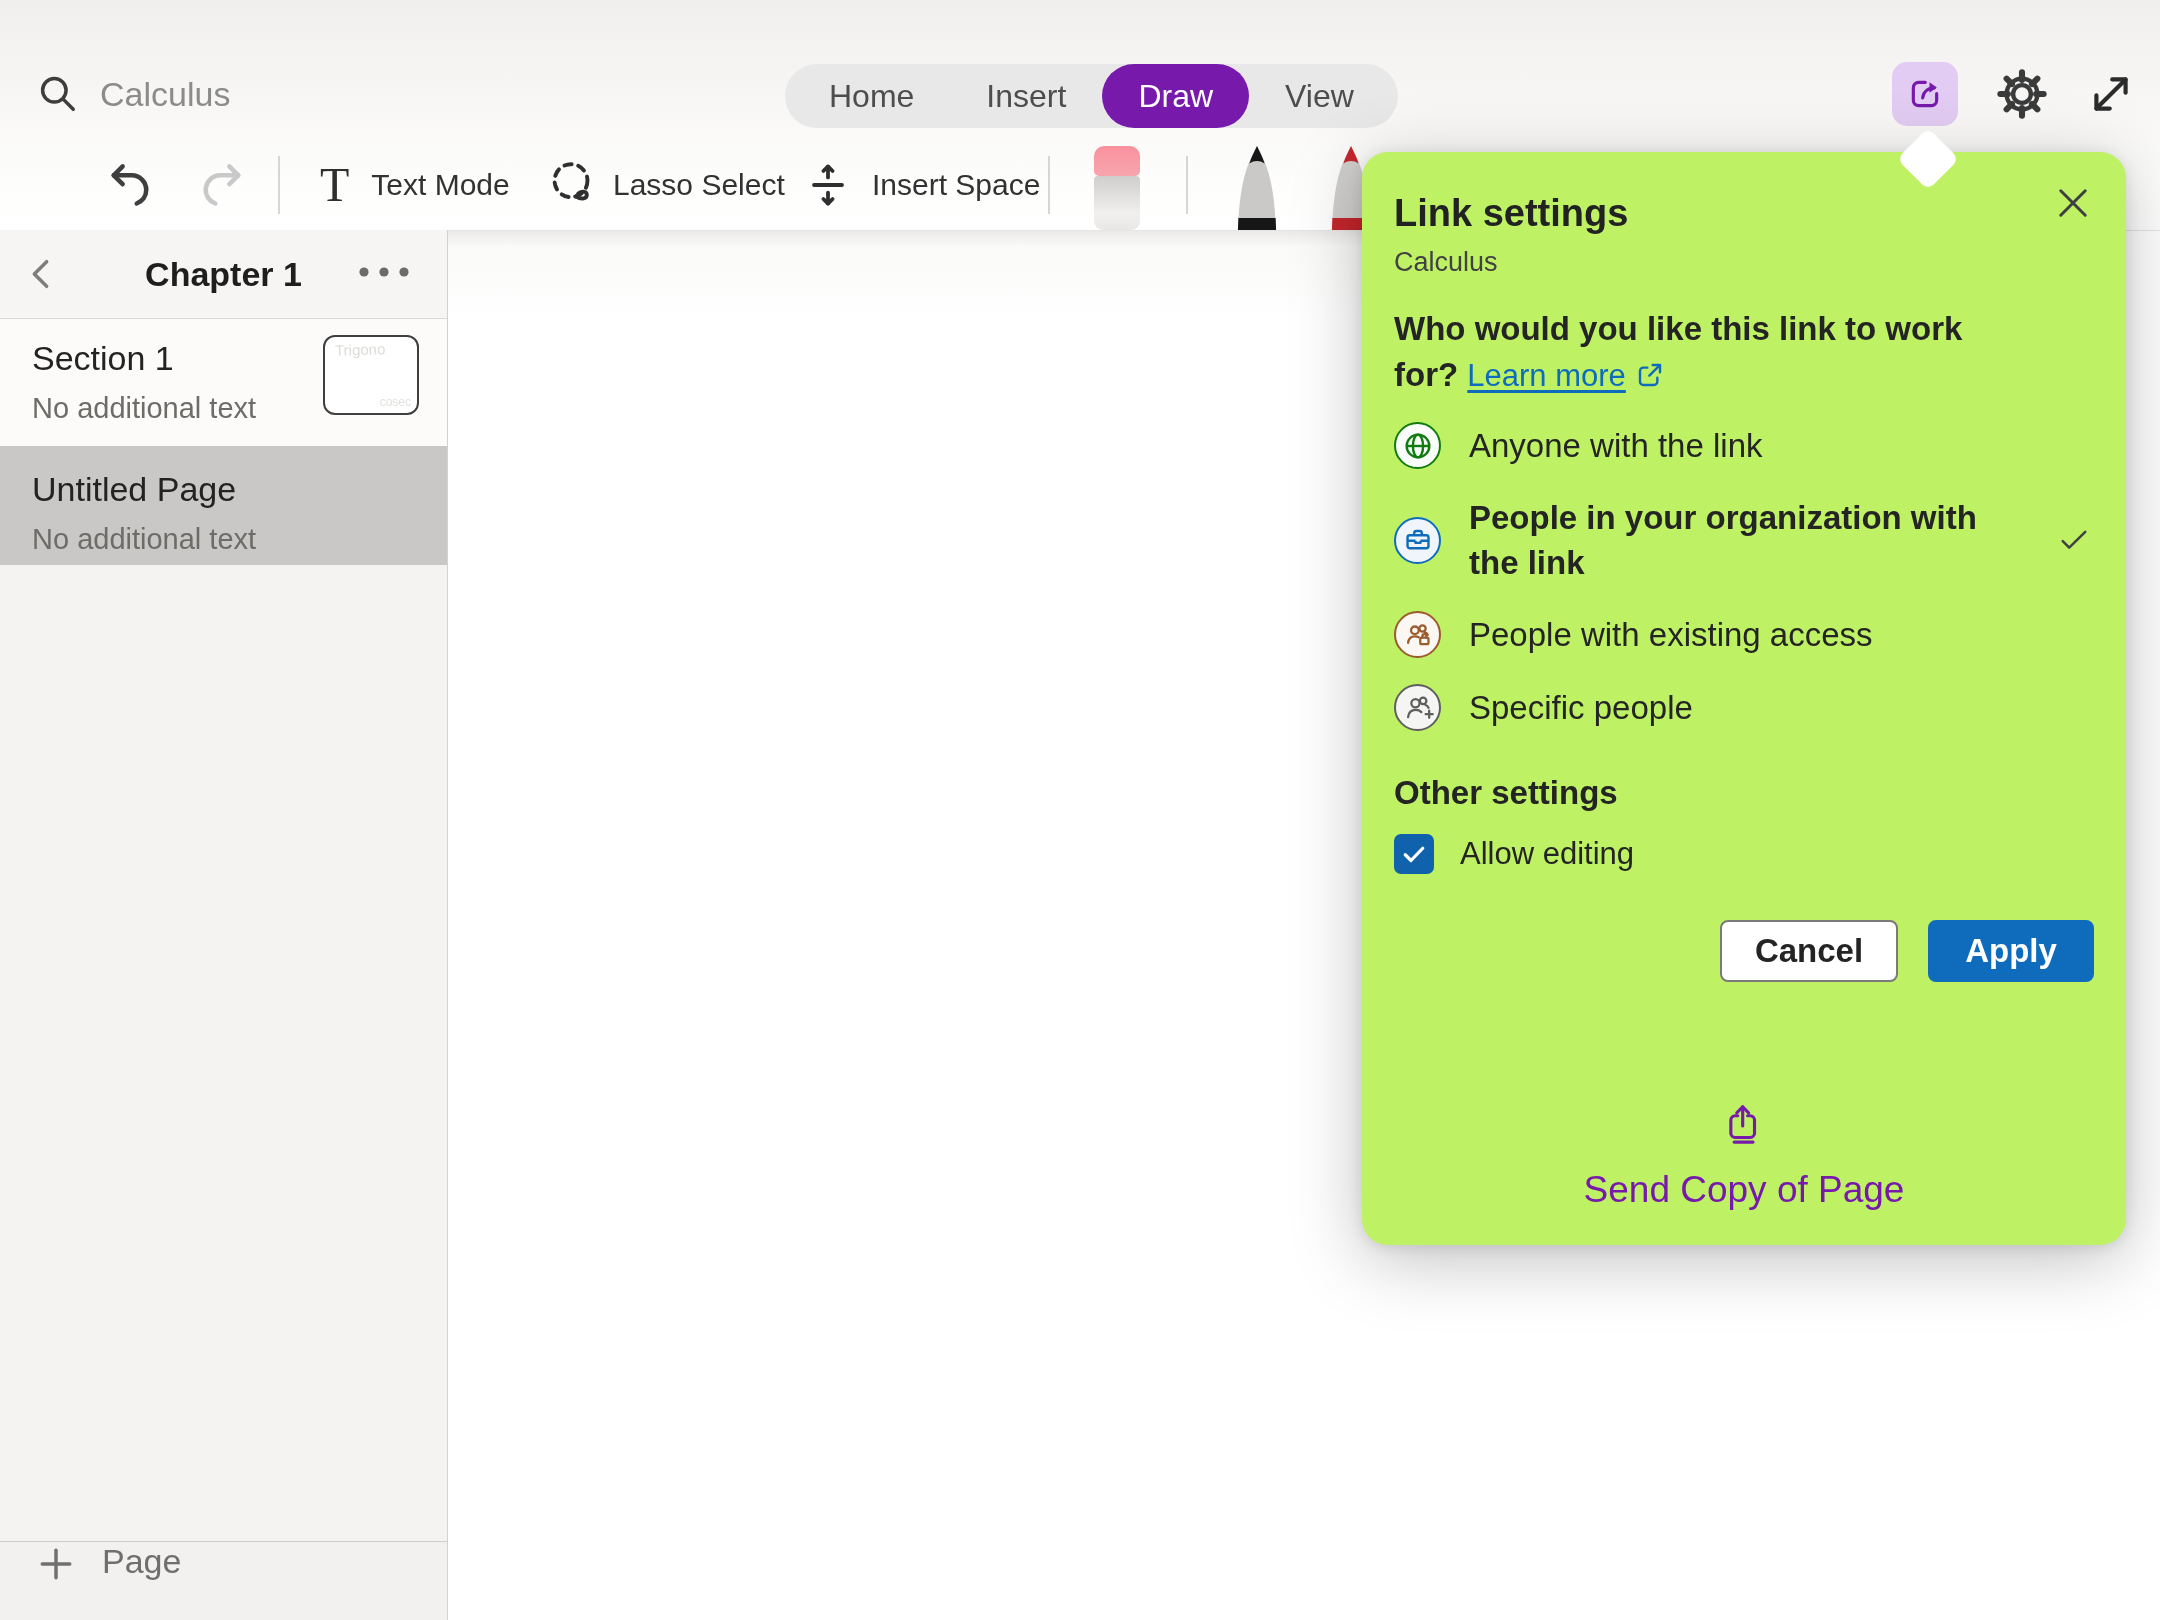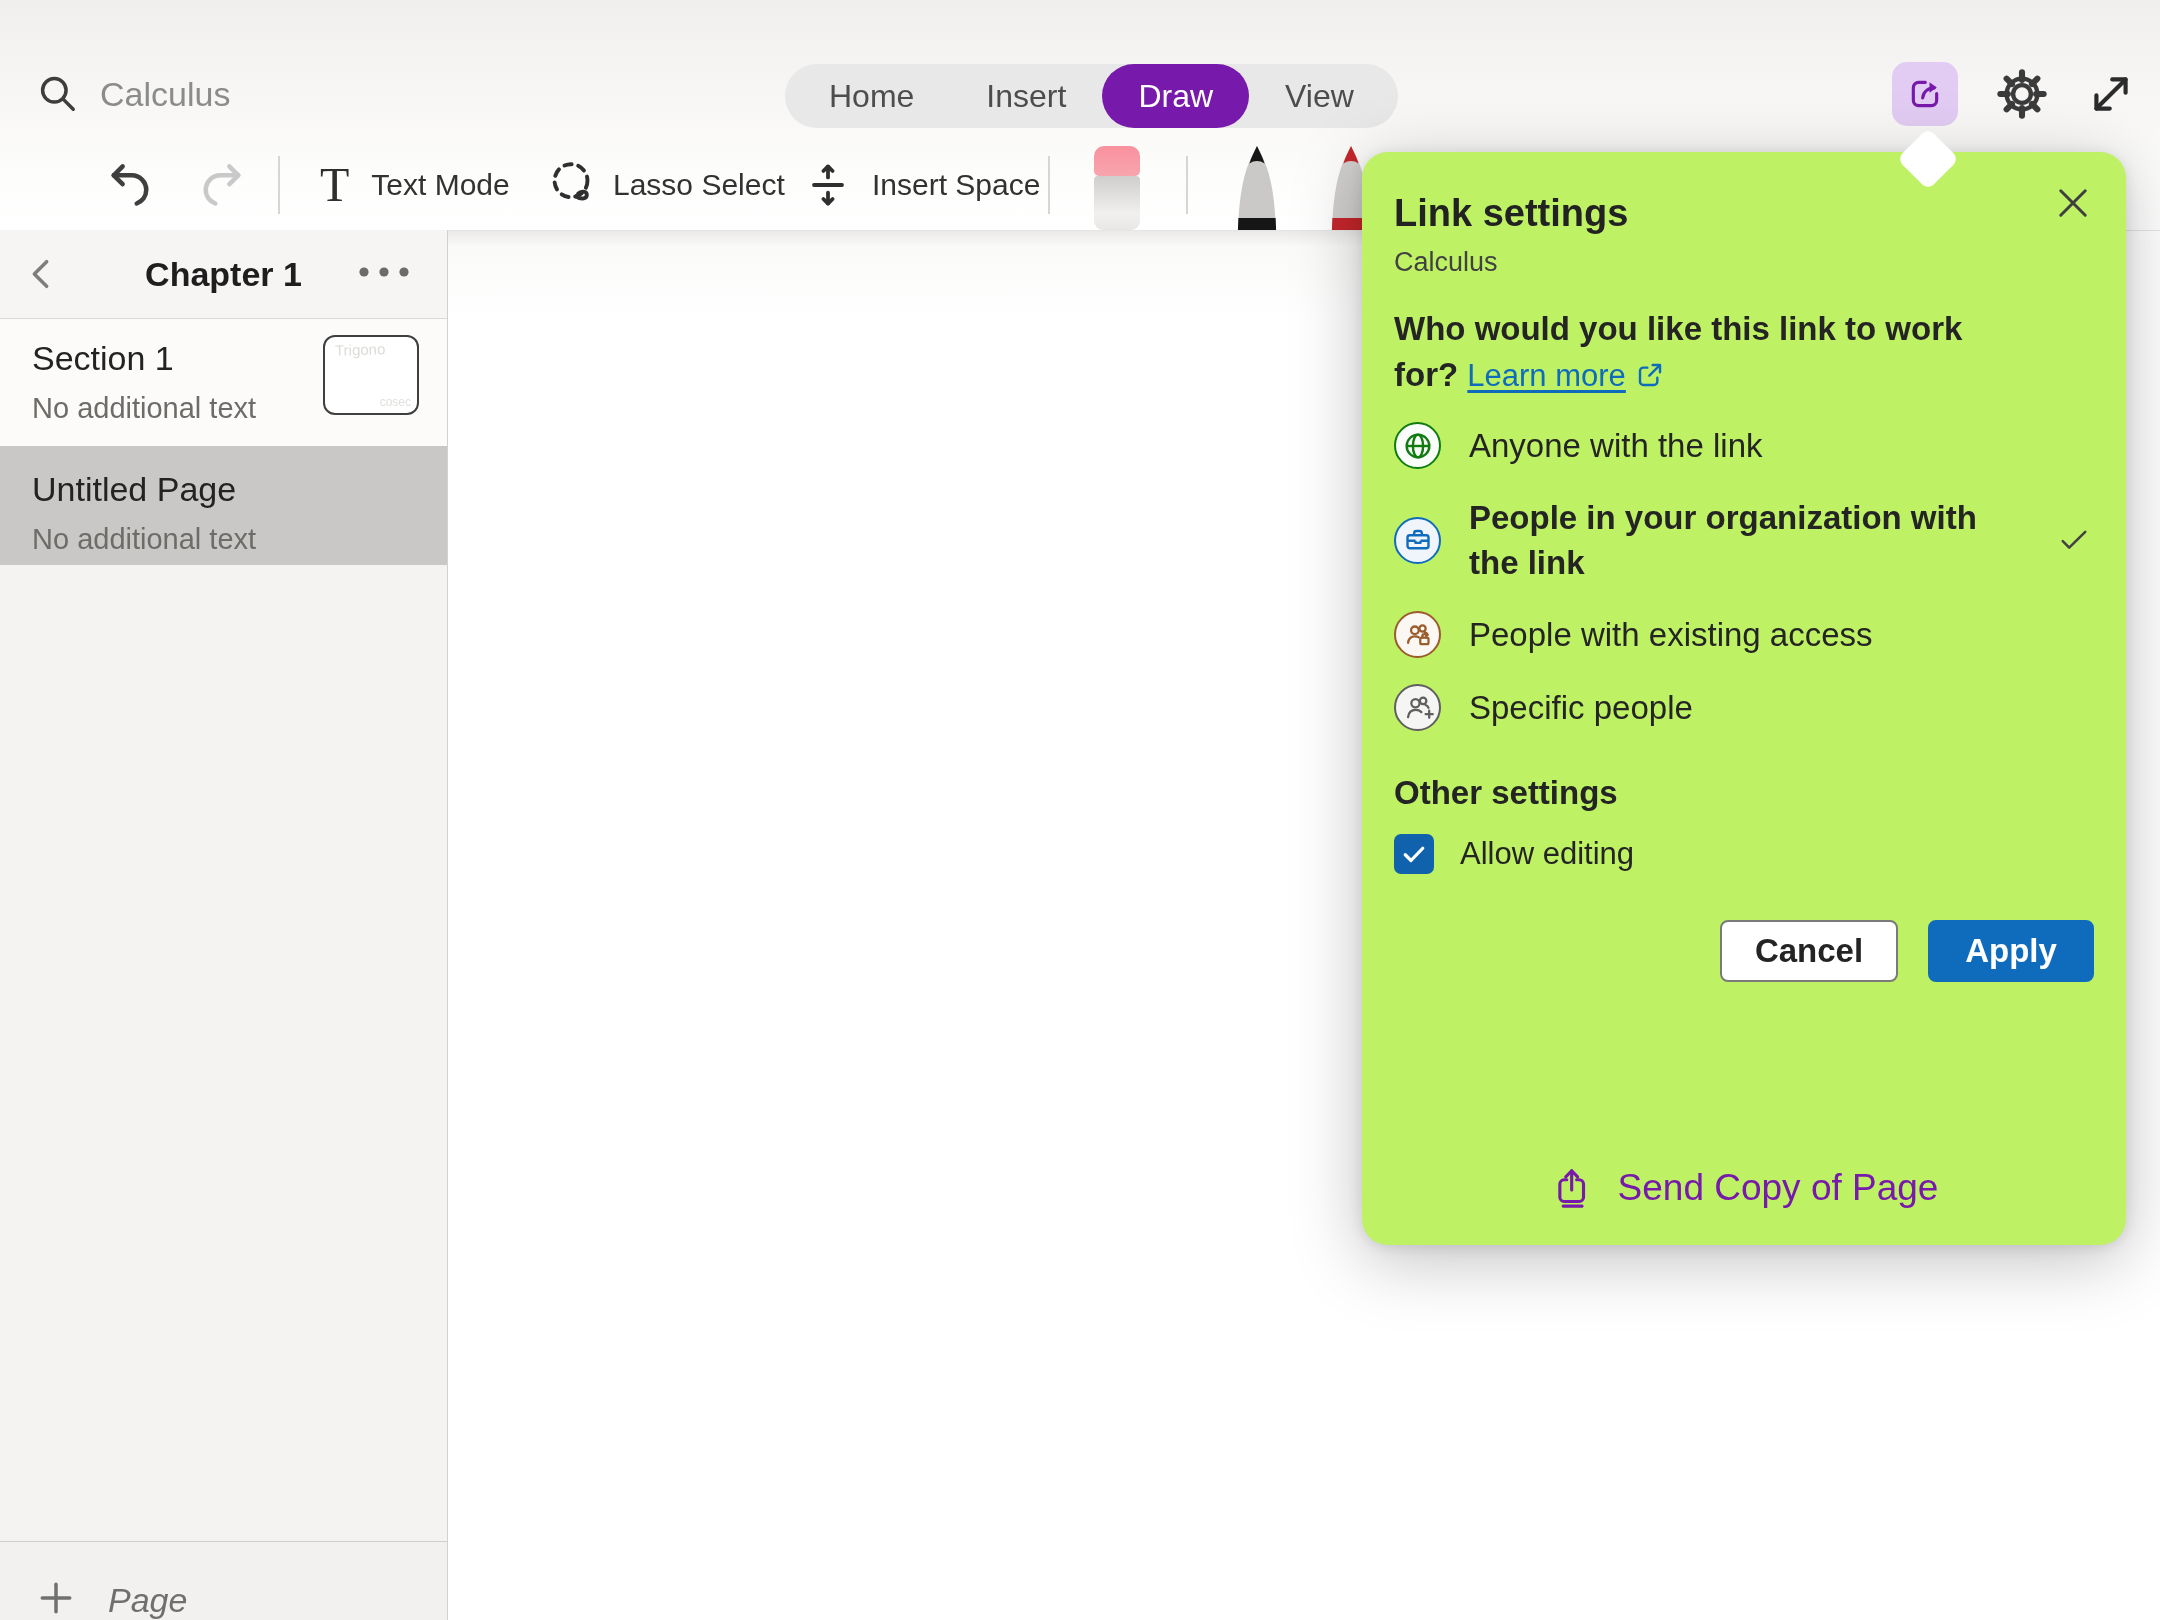--- a/index.html
+++ b/index.html
@@ -43,21 +43,21 @@
   .sb-item{position:relative;padding:20px 0 0 32px;}
   .sb-item.plain{background:#fcfbfa;height:107px;}
   .sb-item.selected{background:#c9c8c6;height:95px;padding-top:24px;}
   .sb-item-title{font-size:34px;color:#232323;}
   .sb-item-sub{font-size:29px;color:#6e6c69;margin-top:14px;}
   .thumb{position:absolute;right:28px;top:16px;width:92px;height:76px;background:#fff;
     border:2px solid #3f3f3f;border-radius:12px;overflow:hidden;}
   .thumb .t1{position:absolute;left:10px;top:4px;font-size:15px;color:#dedcd9;transform:rotate(-2deg);}
   .thumb .t2{position:absolute;right:6px;bottom:4px;font-size:12px;color:#e2e0dd;}
   .sb-footer{position:absolute;left:0;right:0;bottom:0;height:78px;border-top:1px solid #cfcdcb;
-    background:#f2f1ef;display:flex;align-items:flex-end;gap:30px;padding-left:34px;font-style:italic;}
+    background:#f2f1ef;display:flex;align-items:flex-start;gap:24px;padding-left:34px;}
   .sb-footer .lbl{font-size:34px;color:#6f6f6f;}
 
   
   .canvas{position:absolute;left:448px;top:230px;right:0;bottom:0;z-index:1;
     background:linear-gradient(180deg,#e9e8e7 0px,#fafaf9 16px,#ffffff 90px);}
 
   
   .dialog{position:absolute;left:1362px;top:152px;width:764px;height:1093px;background:#bef264;
     border-radius:26px;z-index:10;box-shadow:0 14px 70px rgba(0,0,0,.25),0 2px 14px rgba(0,0,0,.10);
     padding:0 32px;box-sizing:border-box;}
@@ -86,21 +86,21 @@
   .allow-row{margin-top:22px;display:flex;align-items:center;gap:26px;}
   .cbx{width:40px;height:40px;border-radius:7px;background:#0f62ab;display:flex;
     align-items:center;justify-content:center;}
   .allow-lbl{font-size:31px;color:#242424;}
   .btn-row{margin-top:46px;display:flex;justify-content:flex-end;gap:30px;align-items:flex-end;}
   .btn{height:62px;border-radius:8px;display:flex;align-items:center;justify-content:center;
     font-size:33px;font-weight:600;box-sizing:border-box;}
   .btn.cancel{width:178px;background:#fff;border:2px solid #7a7a7a;color:#242424;}
   .btn.apply{width:166px;background:#0f6cbd;border:2px solid #0f6cbd;color:#fff;}
   .dlg-footer{position:absolute;left:0;right:0;bottom:34px;display:flex;align-items:center;
-    justify-content:center;gap:22px;}
+    justify-content:center;gap:22px;flex-direction:column;}
   .dlg-footer .lbl{font-size:37px;color:#7719aa;}
   svg{display:block;}
 </style>
 </head>
 <body>
 
 <div class="stage">
 
   <div class="header">
 

